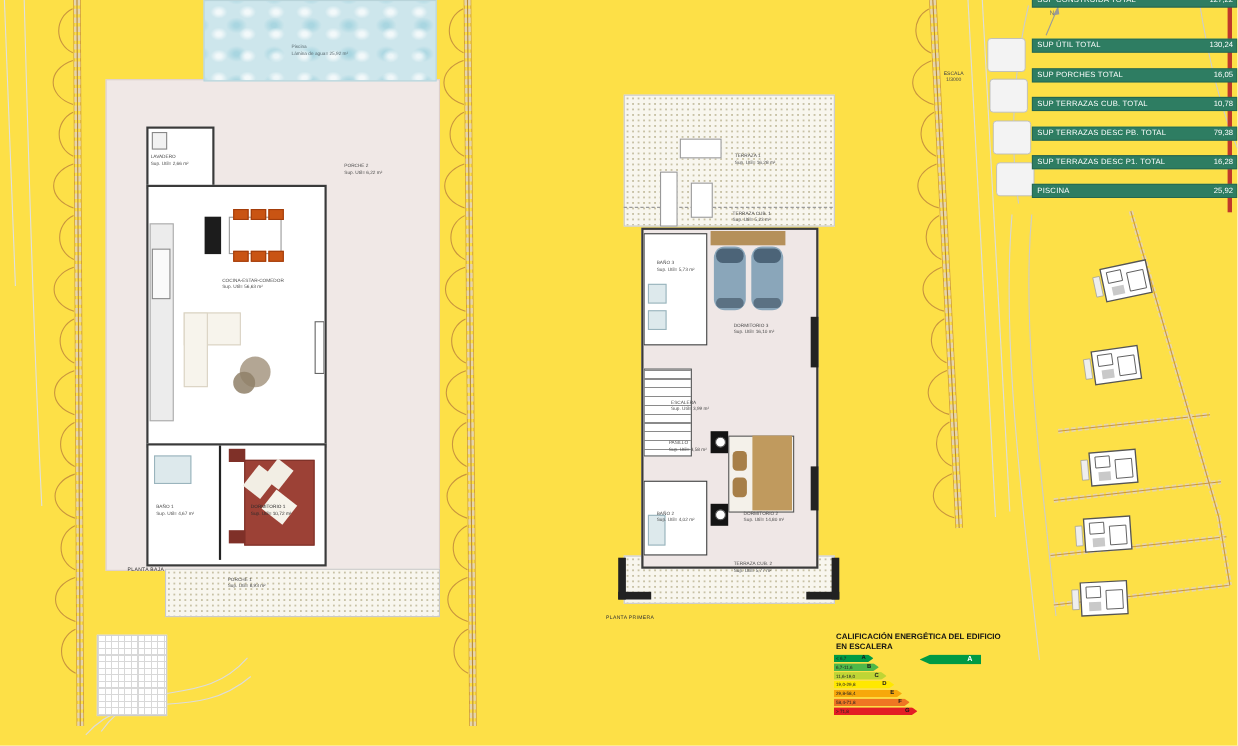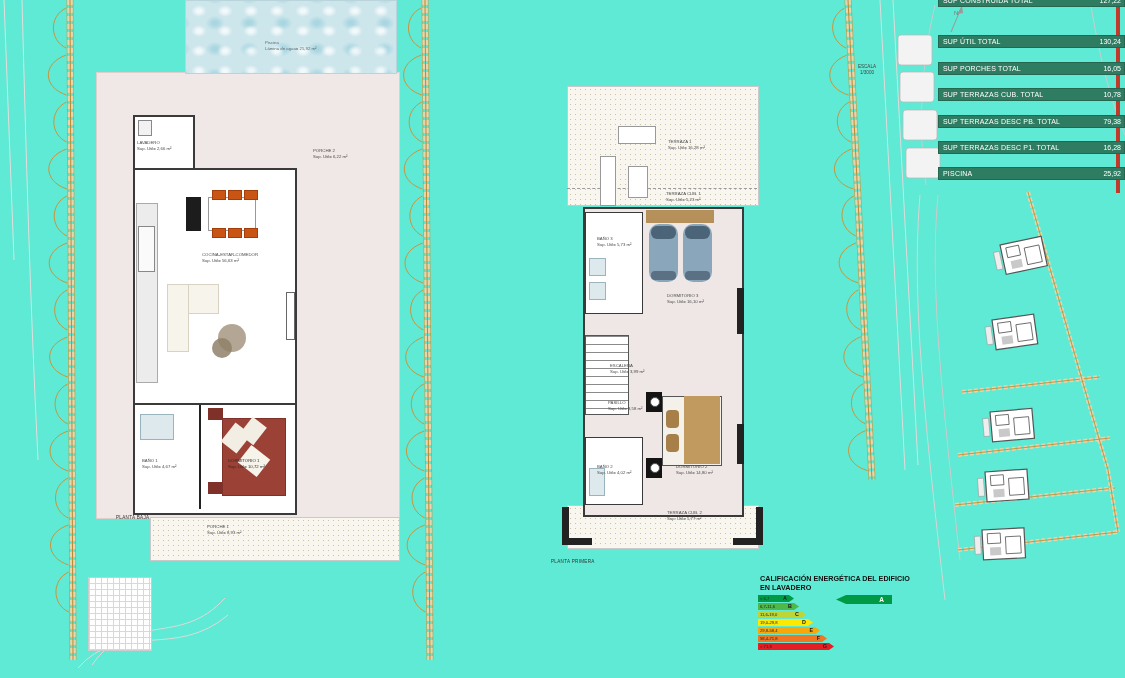--- a/index.html
+++ b/index.html
@@ -1,16 +1,16 @@
 <!DOCTYPE html>
 <html><head>
 <meta charset="utf-8">
 <style>
   html,body{margin:0;padding:0;background:#fff;}
-  #canvas{position:relative;width:1125px;height:678px;background:#5eead4;overflow:hidden;
+  #canvas{position:relative;width:1125px;height:678px;background:#fde047;overflow:hidden;
           font-family:"Liberation Sans",sans-serif;}
   .abs{position:absolute;}
   svg{position:absolute;left:0;top:0;}
 
   
   .room-label{font-size:4.3px;line-height:1.45;color:#4a4a4a;white-space:nowrap;z-index:6;}
   .room-label span{display:block;}
   .plan-title{font-size:4.6px;color:#333;letter-spacing:.3px;z-index:6;}
 
   
@@ -315,21 +315,21 @@
       <span class="tvalue">16,28</span>
     </div>
     <div class="trow" style="top: 167px; background: rgb(46, 125, 98);">
       <span class="tlabel">PISCINA</span>
       <span class="tvalue">25,92</span>
     </div>
   </div>
 
   <div class="abs ec-title" style="left:760px;top:574px;">
     <span style="display:block">CALIFICACIÓN ENERGÉTICA DEL EDIFICIO</span>
-    <span style="display:block">EN LAVADERO</span>
+    <span style="display:block">EN ESCALERA</span>
   </div>
   <div class="abs" style="left:758px;top:595px;width:180px;height:60px;z-index:9;">
     <div class="eband" style="top: 0px; width: 36px; background: rgb(0, 154, 68);">
         <span class="erange">&lt; 6,7</span>
         <span class="eletter">A</span>
       </div>
     <div class="eband" style="top: 8px; width: 41px; background: rgb(79, 184, 72);">
         <span class="erange">6,7-11,6</span>
         <span class="eletter">B</span>
       </div>

